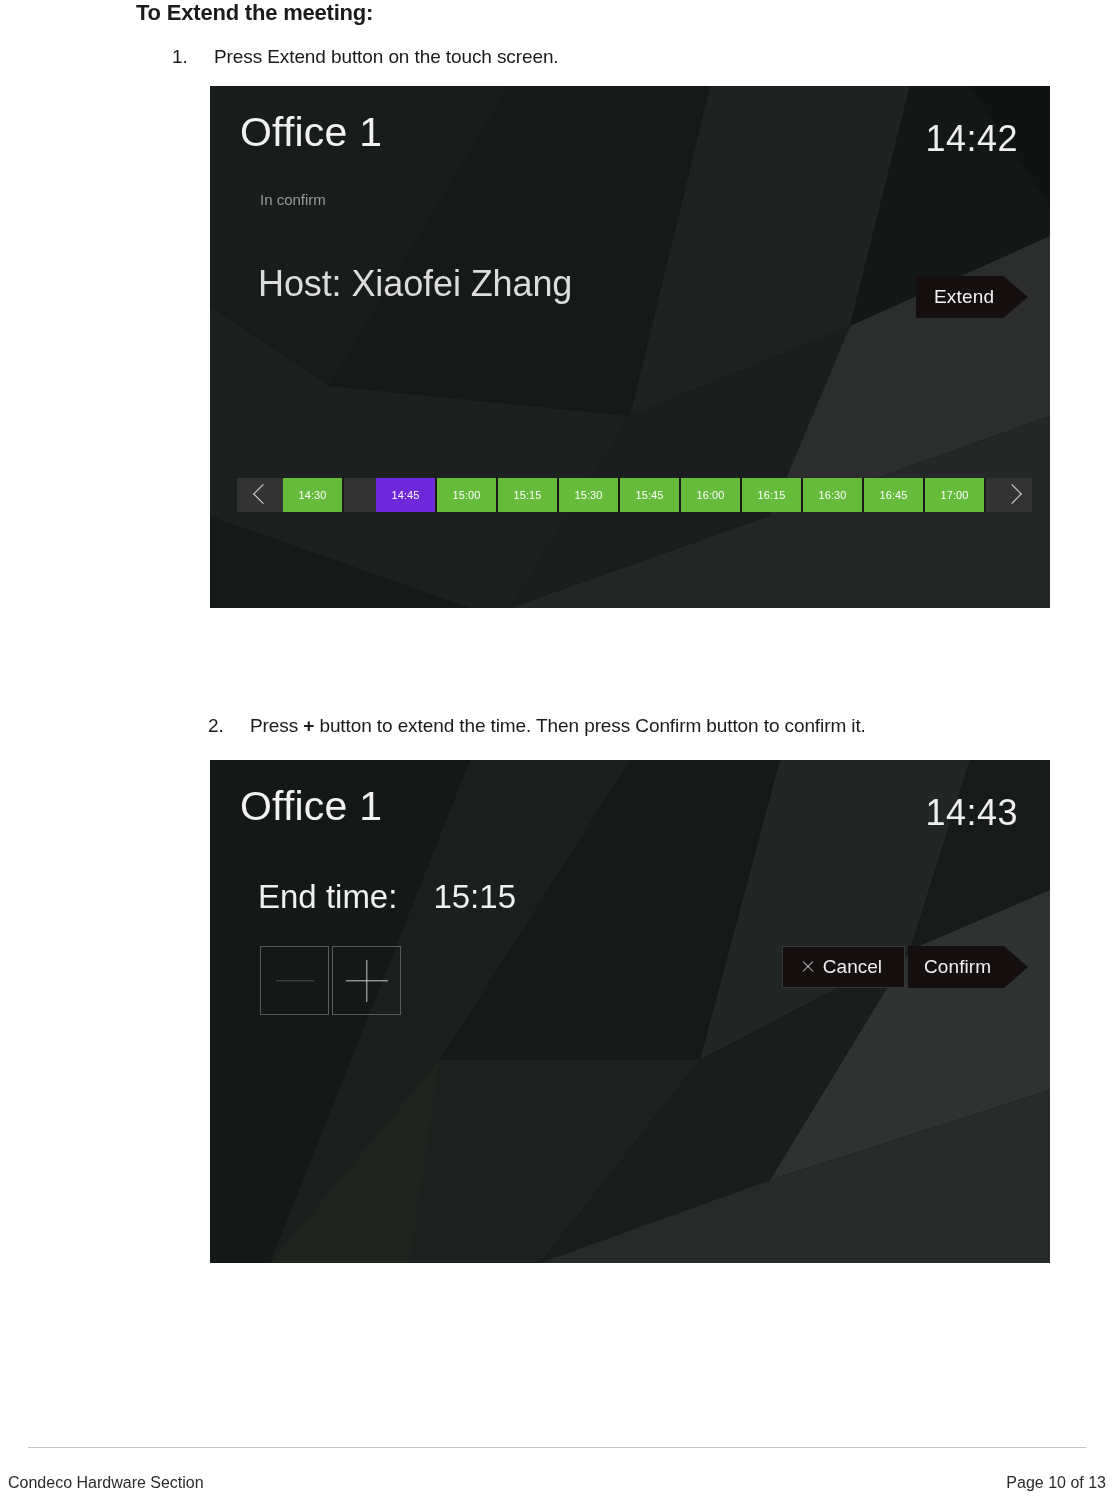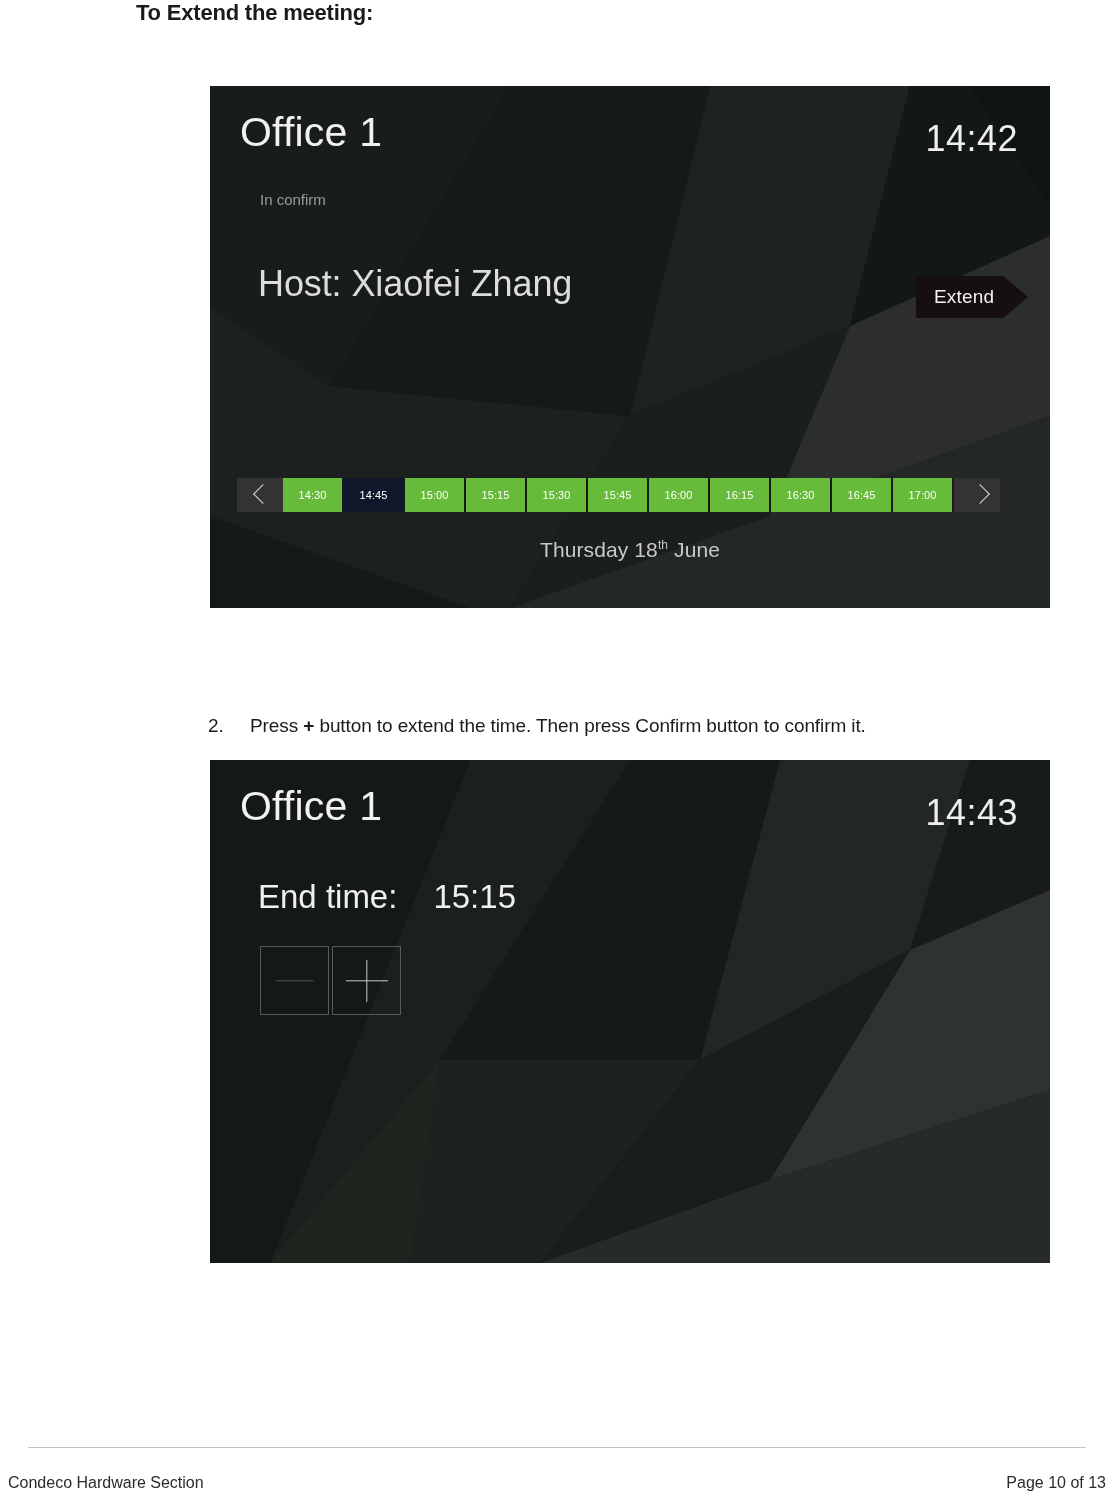--- a/index.html
+++ b/index.html
@@ -243,21 +243,21 @@
     flex: 0 0 61px;
     display: flex;
     align-items: center;
     justify-content: center;
     font-size: 11px;
     color: #ffffff;
     border-right: 2px solid #1a1a1a;
     letter-spacing: 0.1px;
   }
   .tl-slot.free     { background: #66bb3a; }
-  .tl-slot.busy     { background: #0f172a; }
+  .tl-slot.busy     { background: #6d28d9; margin-left: 32px; }
 
   .tl-date {
     position: absolute;
     left: 0; right: 0;
     top: 452px;
     text-align: center;
     font-size: 21px;
     font-weight: 300;
     color: #c9c9c9;
     letter-spacing: 0.1px;
@@ -339,20 +339,23 @@
     color: #2b2b2b;
   }
 </style>
 </head>
 <body>
 
 <div class="page">
 
   <div class="doc-heading">To Extend the meeting:</div>
 
+  <div class="step step-1">
+    <span class="num">1.</span><span>Press Extend button on the touch screen.</span>
+  </div>
 
   <div class="screen screen-1">
     <svg class="facets" viewBox="0 0 840 522" preserveAspectRatio="none">
       <rect x="0" y="0" width="840" height="522" fill="#111513"></rect>
       <polygon points="0,0 300,0 120,300 0,220" fill="#181c1a"></polygon>
       <polygon points="300,0 500,0 420,330 120,300" fill="#151917"></polygon>
       <polygon points="500,0 700,0 640,240 420,330" fill="#1e2220"></polygon>
       <polygon points="700,0 840,0 840,150 640,240" fill="#131715"></polygon>
       <polygon points="840,150 840,330 560,430 640,240" fill="#2b2e2c"></polygon>
       <polygon points="640,240 560,430 300,522 420,330" fill="#1a1e1c"></polygon>
@@ -390,21 +393,20 @@
         <div class="tl-slot free">16:00</div>
         <div class="tl-slot free">16:15</div>
         <div class="tl-slot free">16:30</div>
         <div class="tl-slot free">16:45</div>
         <div class="tl-slot free">17:00</div>
         <div class="tl-nav">
           <span class="chev right"></span>
         </div>
       </div>
 
-      <div class="tl-date"><span>Thursday 18</span><sup>th</sup><span> June</span></div>
     </div>
   </div>
 
   <div class="step step-2">
     <span class="num">2.</span><span>Press </span><b>+</b><span> button to extend the time.  Then press Confirm button to confirm it.</span>
   </div>
 
   <div class="screen screen-2">
     <svg class="facets" viewBox="0 0 840 503" preserveAspectRatio="none">
       <rect x="0" y="0" width="840" height="503" fill="#111513"></rect>
@@ -435,20 +437,27 @@
 
       <div class="stepper">
         <div class="step-btn">
           <span class="minus-glyph"></span>
         </div>
         <div class="step-btn">
           <span class="plus-glyph"></span>
         </div>
       </div>
 
+      <div class="cancel-confirm">
+        <div class="btn-cancel">
+          <span class="x-icon"></span>
+          <span>Cancel</span>
+        </div>
+        <div class="btn-confirm">Confirm</div>
+      </div>
     </div>
   </div>
 
   <div class="footer-rule"></div>
   <div class="footer-left">Condeco Hardware Section</div>
   <div class="footer-right">Page 10 of 13</div>
 
 </div>
 
 </body></html>

